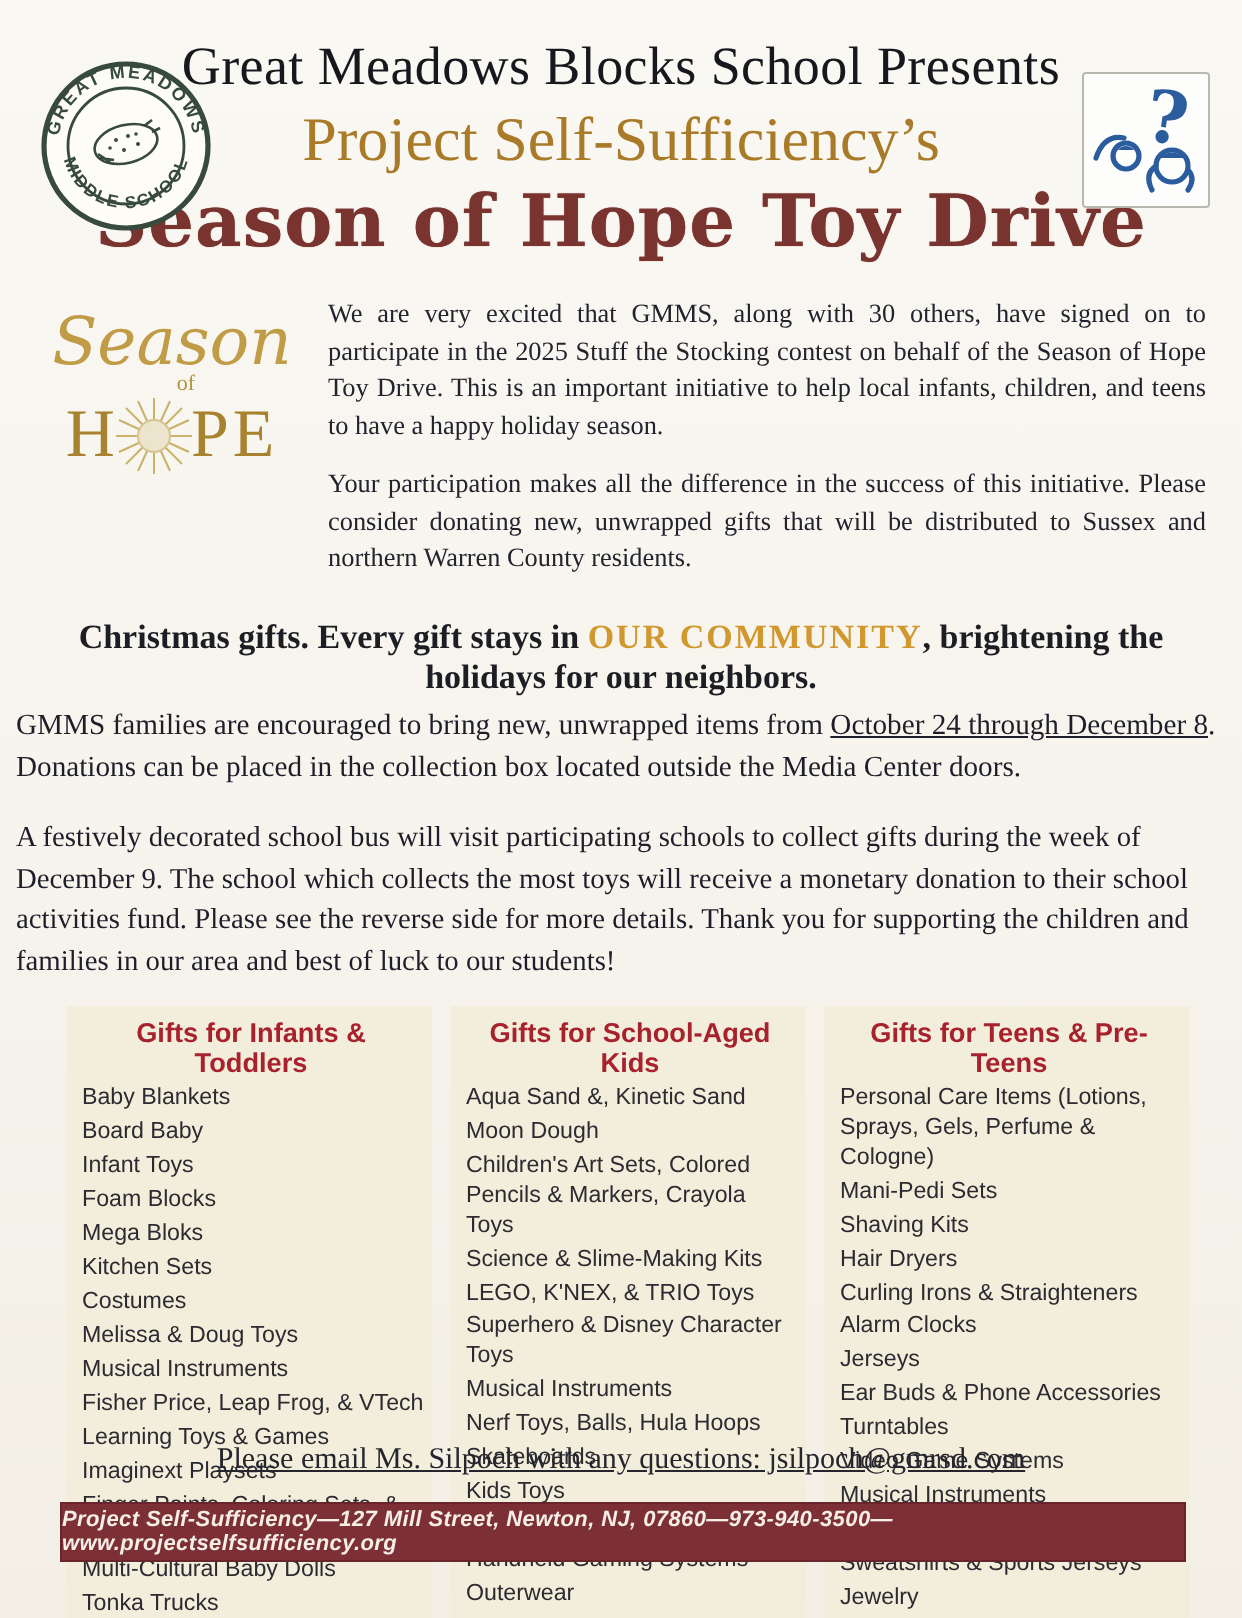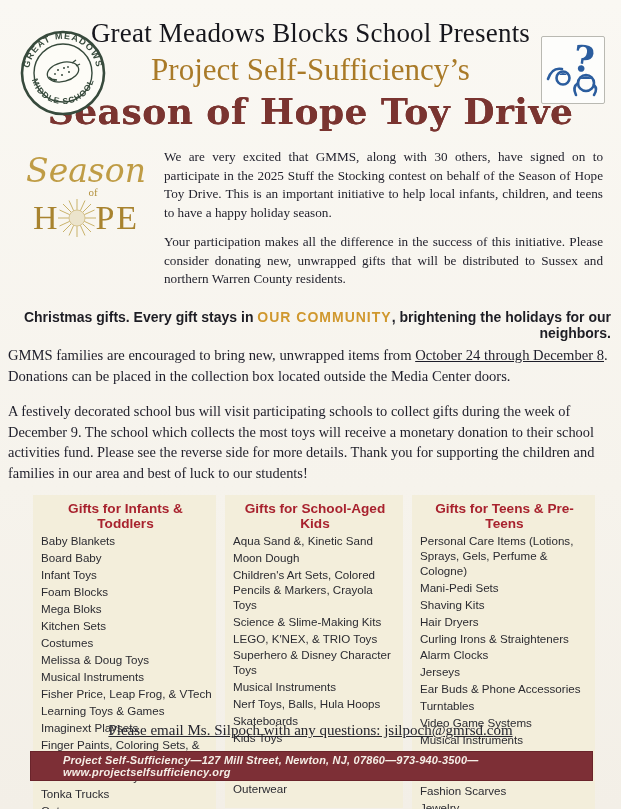--- a/index.html
+++ b/index.html
@@ -28,23 +28,23 @@
   .intro{display:flex;margin:10px 18px 0 20px;}
   .hope-logo{width:132px;flex:0 0 132px;text-align:center;padding-top:12px;}
   .hope-season{font-size:33px;font-style:italic;color:#bf9c45;font-family:"DejaVu Serif", serif;line-height:1;}
   .hope-of{font-size:11px;color:#b3913d;margin:0 0 0 14px;line-height:1;}
   .hope-word{font-size:34px;color:#a8832f;font-family:"Liberation Serif", serif;letter-spacing:2px;line-height:1.05;display:flex;align-items:center;justify-content:center;}
   .hope-word svg{margin:0 -2px;}
   .intro-text{flex:1;padding-left:12px;}
   .intro-text p{margin:6px 0 10px 0;font-size:13.2px;line-height:1.42;text-align:justify;color:#23232e;}
   
   .highlight{
-    margin:10px 10px 4px 10px;text-align:right;
-    font-family:Liberation Sans, sans-serif;font-weight:bold;
-    font-size:14px;color:#1d1d24;
+    margin:10px 10px 4px 10px;text-align:center;
+    font-family:Liberation Serif, serif;font-weight:bold;
+    font-size:17px;color:#1d1d24;
   }
   .gold{color:#d0982e;letter-spacing:1px;}
   .encourage{margin:2px 8px 0 8px;font-size:14.6px;line-height:1.45;color:#1e1e2a;}
   .encourage .dates{text-decoration:underline;}
   .bus{margin:14px 8px 0 8px;font-size:14.4px;line-height:1.42;color:#1e1e2a;}
   
   .lists{display:flex;justify-content:space-between;margin:12px 26px 0 33px;height:346px;}
   .col{width:183px;}
   .col.mid{width:178px;}
   .cream{background:#f3eedb;padding:6px 4px 10px 6px;}
@@ -57,21 +57,21 @@
   .items div{padding:1.2px 0 1.2px 2px;}
   
   .contact{
     position:absolute;left:0;right:0;top:707px;
     text-align:center;font-size:15px;color:#25252e;
     text-decoration:underline;
   }
   .footer-bar{
     position:absolute;left:30px;right:28px;top:751px;height:28px;
     background:#7d2f36;border:1px solid #6a242b;
-    display:flex;align-items:center;justify-content:center;padding-left:32px;
+    display:flex;align-items:center;justify-content:center;
   }
   .footer-bar span{
     color:#f5eee6;font-family:"Liberation Sans", sans-serif;
     font-size:11px;font-weight:bold;font-style:italic;letter-spacing:.2px;
   }
   
   .seal text{font-family:"Liberation Sans", sans-serif;font-weight:bold;}
 </style>
 </head>
 <body>
@@ -217,21 +217,20 @@
             <div>Hair Dryers</div>
             <div>Curling Irons &amp; Straighteners</div>
             <div>Alarm Clocks</div>
             <div>Jerseys</div>
             <div>Ear Buds &amp; Phone Accessories</div>
             <div>Turntables</div>
             <div>Video Game Systems</div>
             <div>Musical Instruments</div>
             <div>Pajamas</div>
             <div>Sweatshirts &amp; Sports Jerseys</div>
-            <div>Fashion Scarves</div>
             <div>Jewelry</div>
           </div>
       </div>
     </div>
   </div>
 
   <p class="contact">Please email Ms. Silpoch with any questions: jsilpoch@gmrsd.com</p>
 
   <div class="footer-bar">
     <span>Project Self-Sufficiency—127 Mill Street, Newton, NJ, 07860—973-940-3500—www.projectselfsufficiency.org</span>

